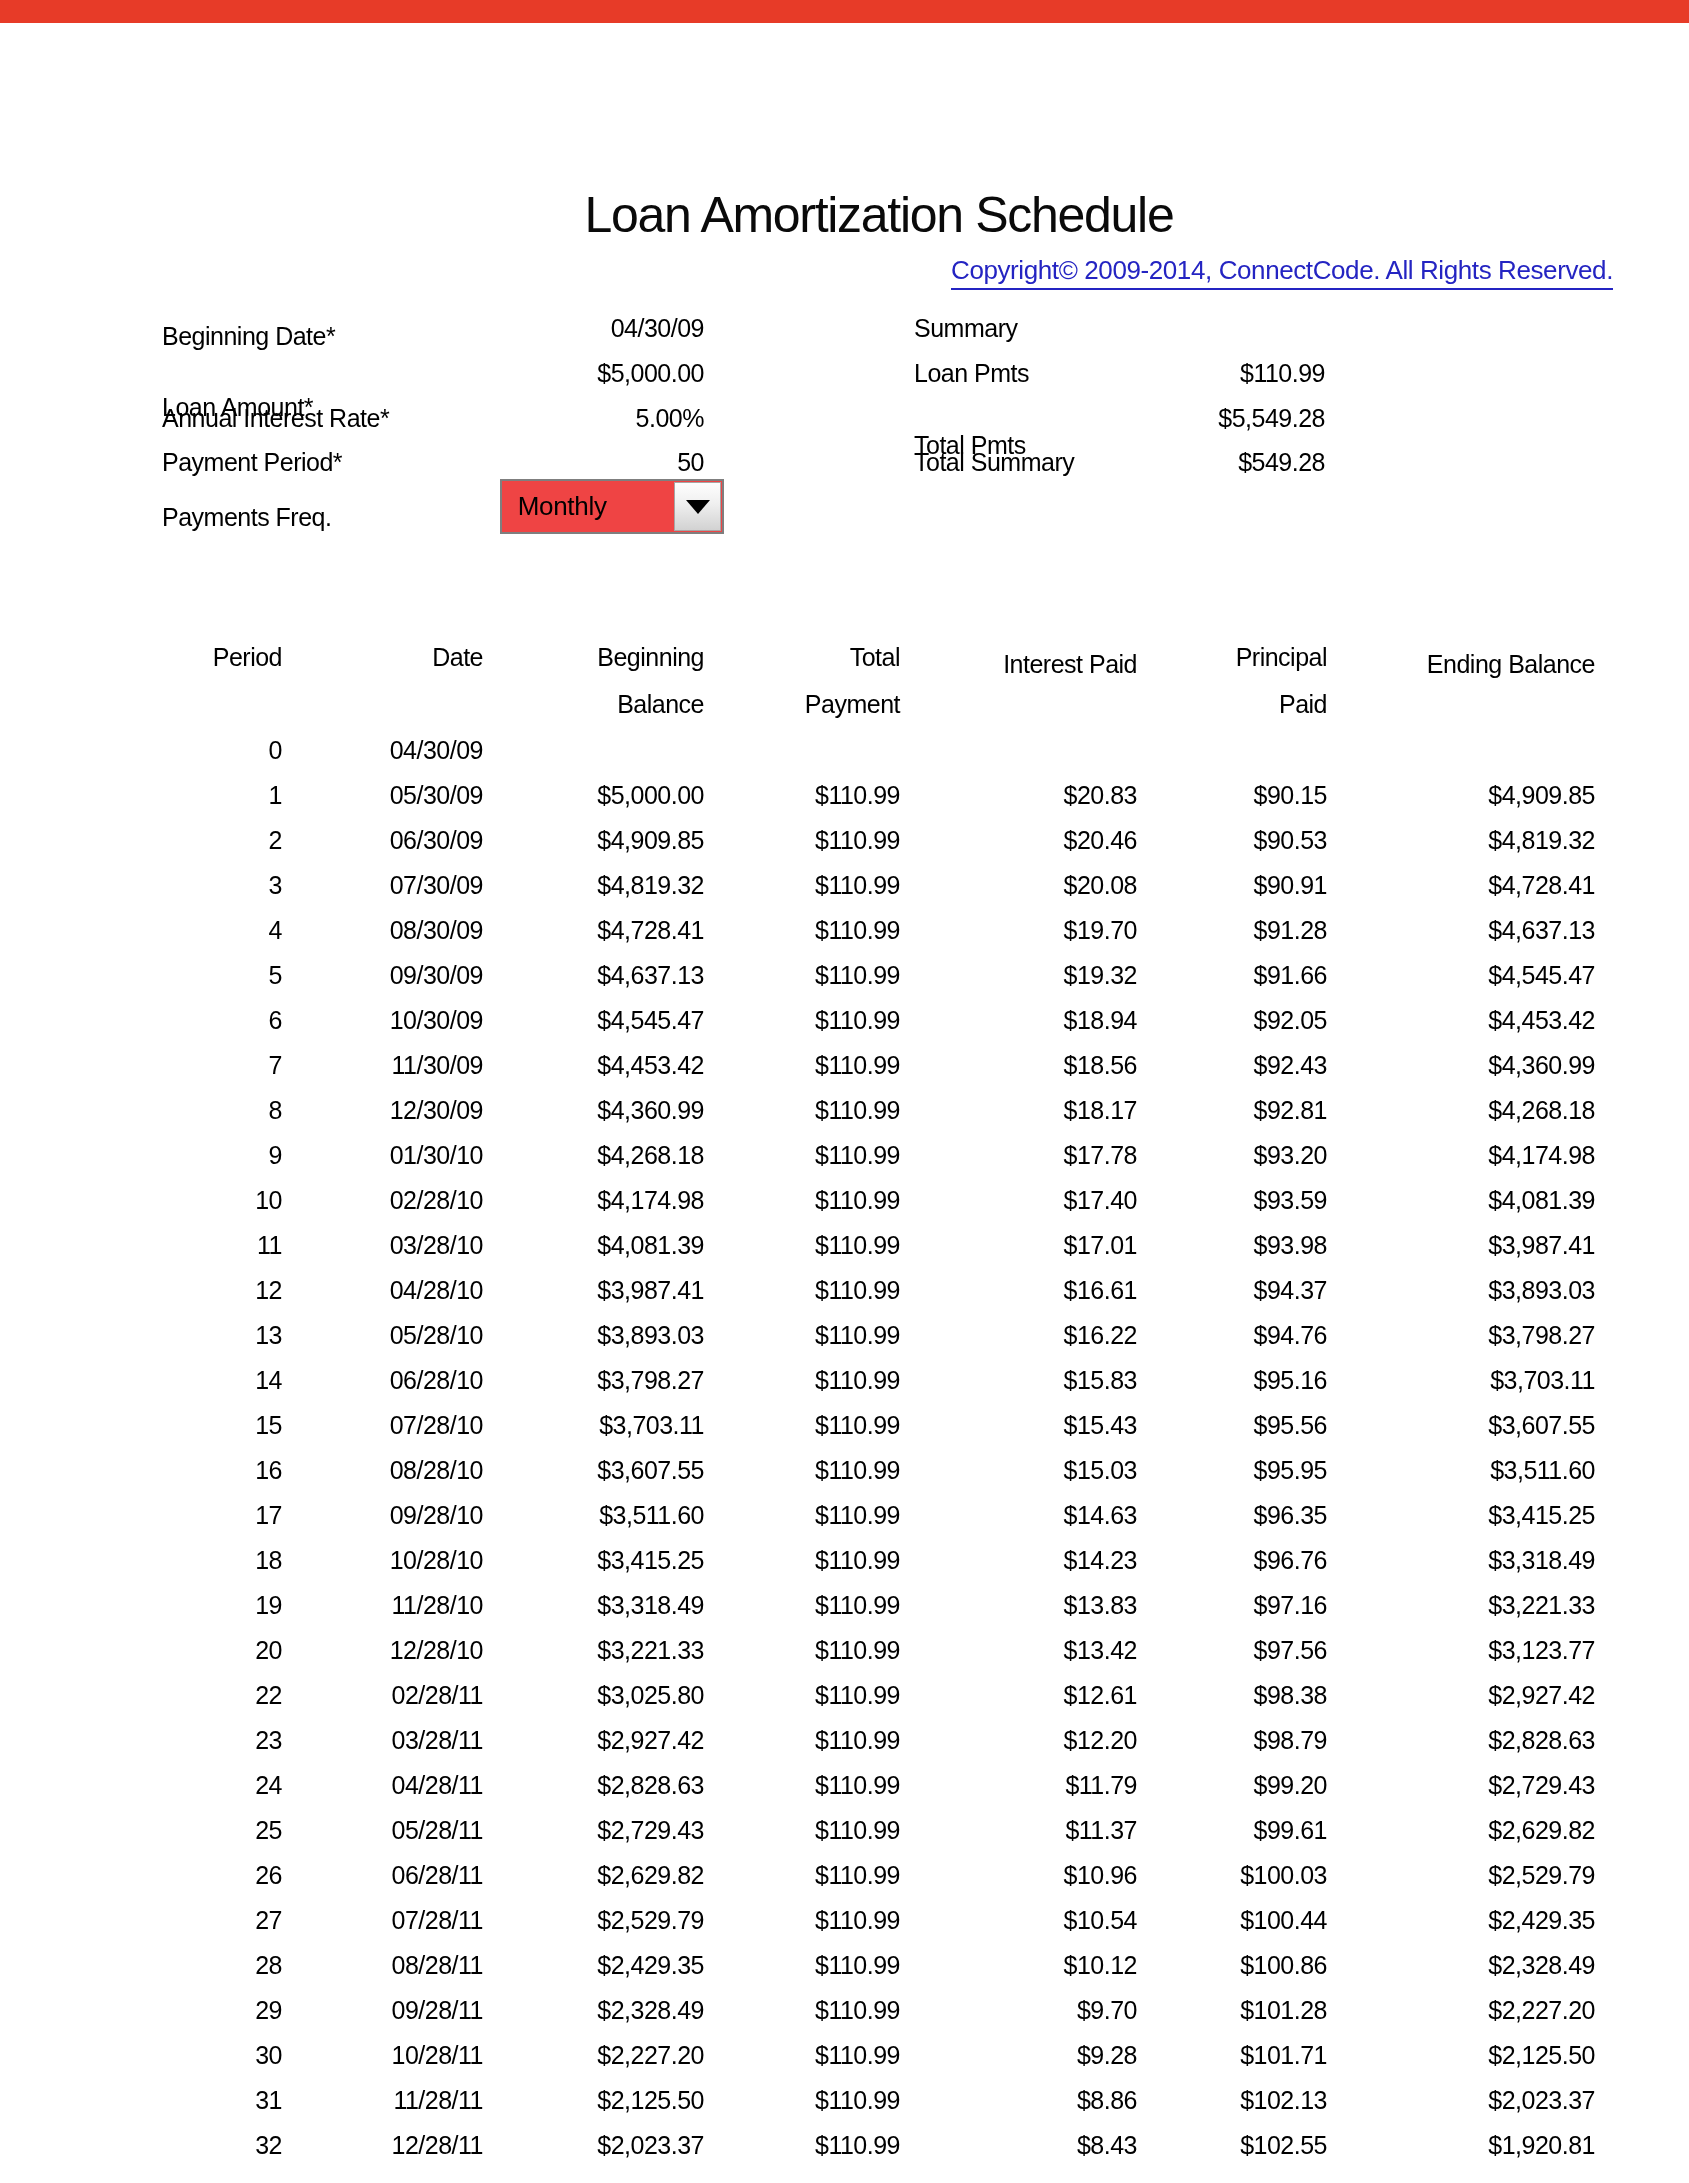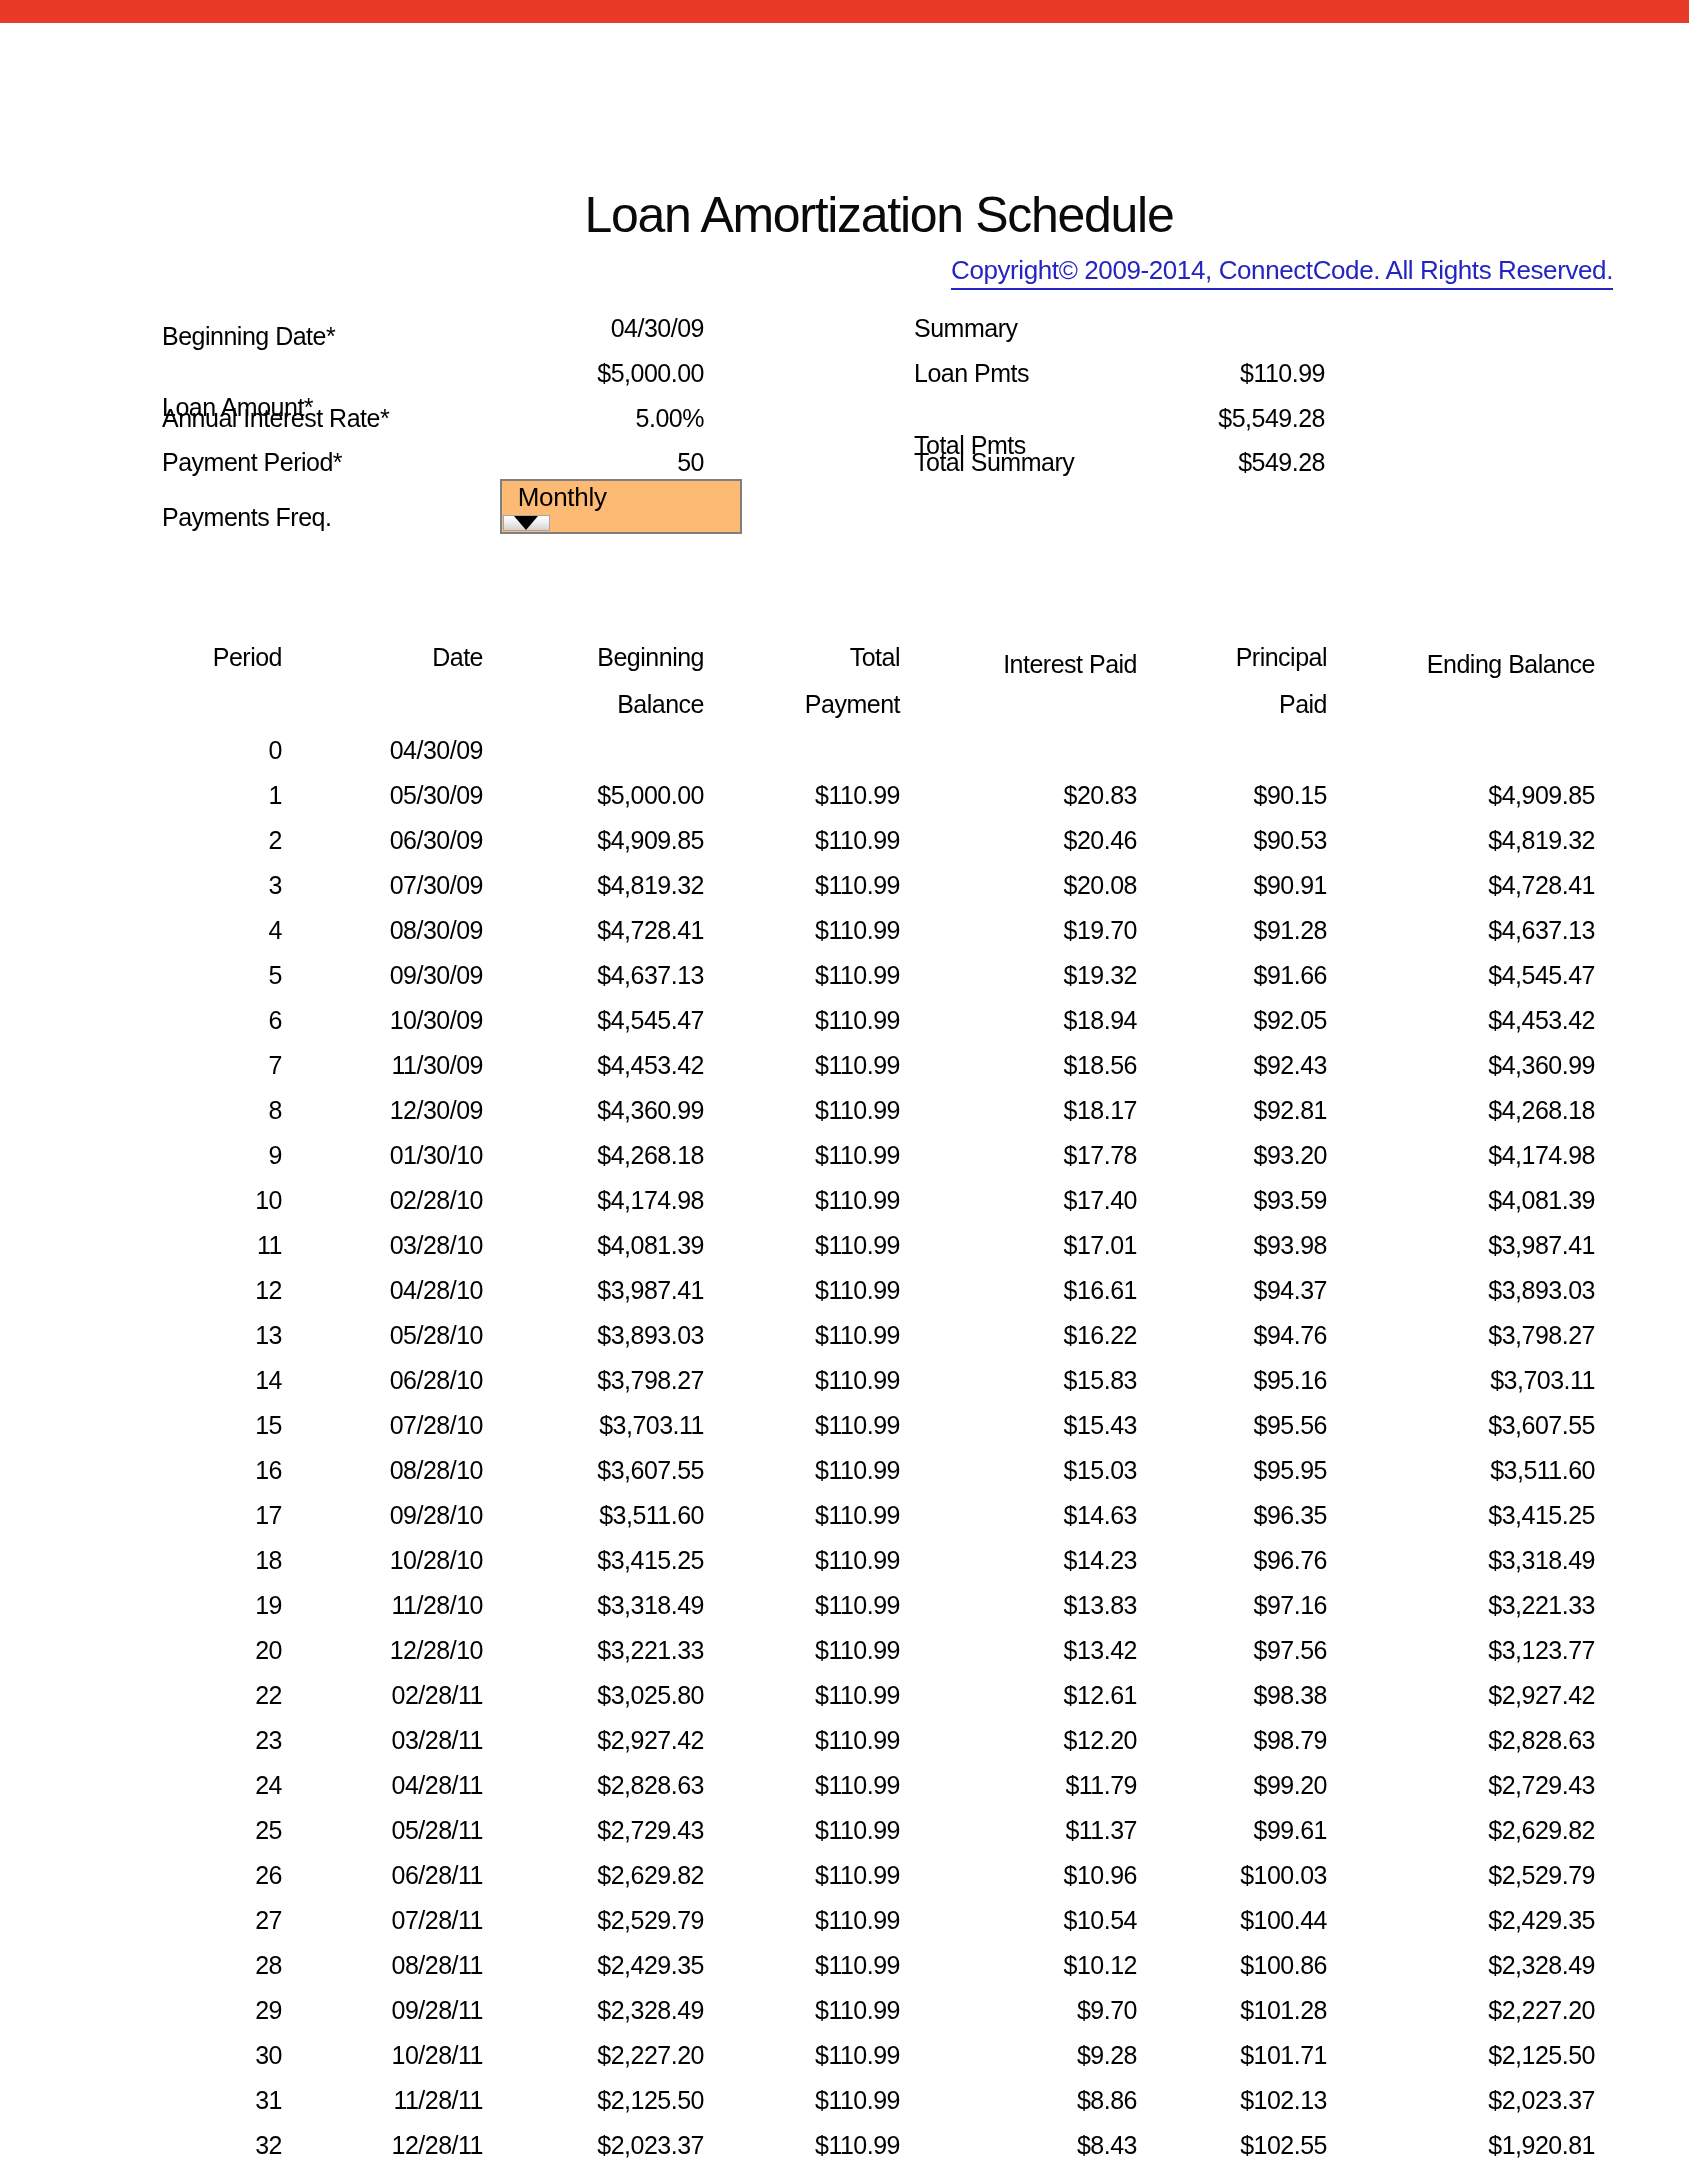--- a/index.html
+++ b/index.html
@@ -22,23 +22,23 @@
   .copyright a { text-decoration:none; cursor:pointer; }
   .copyright span { border-bottom:2.6px solid; padding-bottom:2.6px; }
 
   .flabel { position:absolute; left:162px; font-size:25px; letter-spacing:-0.5px; white-space:nowrap; }
   .fvalue { position:absolute; left:419px; width:285px; text-align:right; font-size:25px; letter-spacing:-0.5px; white-space:nowrap; }
 
   .slabel { position:absolute; left:914px; font-size:25px; letter-spacing:-0.5px; white-space:nowrap; }
   .svalue { position:absolute; left:1039px; width:286px; text-align:right; font-size:25px; letter-spacing:-0.5px; white-space:nowrap; }
 
   .dropdown {
-    position:absolute; left:500px; top:479px; width:242px; height:55px;
-    border:2.6px solid #7f7f7f; background:#fdba74;
-    display:flex; align-items:stretch; cursor:pointer;flex-direction:column;
+    position:absolute; left:500px; top:479px; width:224px; height:55px;
+    border:2.6px solid #7f7f7f; background:#ef4444;
+    display:flex; align-items:stretch; cursor:pointer;
   }
   .dropdown .dd-text {
     flex:1; display:flex; align-items:center; padding-left:15.7px;
     font-size:26px; letter-spacing:-0.3px; color:#000; white-space:nowrap;
   }
   .dropdown .dd-btn {
     width:47px; margin:0.9px; border:1.7px solid #a6a6a6;
     background:linear-gradient(#fefefe 0%, #efefef 45%, #d2d2d2 100%);
     display:flex; align-items:center; justify-content:center; cursor:pointer;
   }

